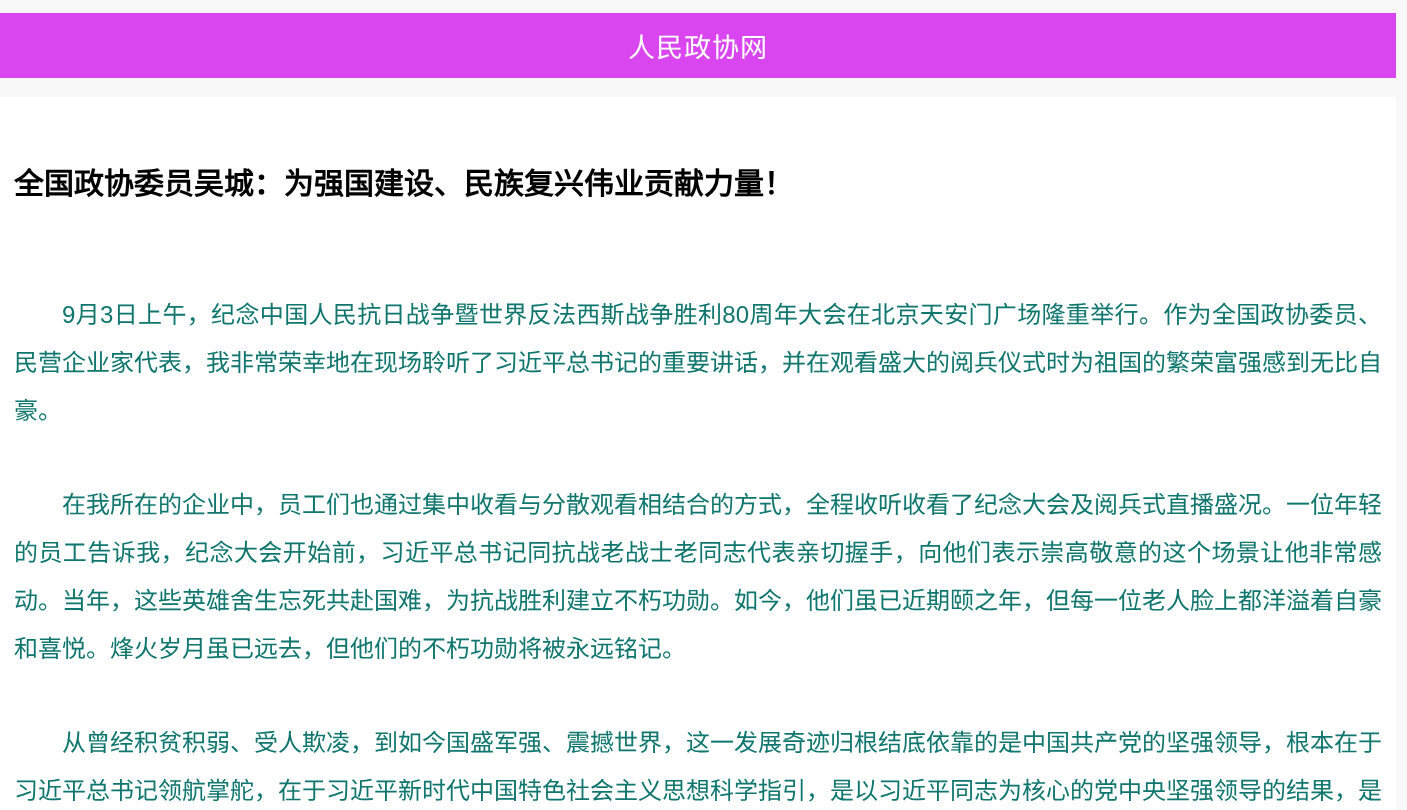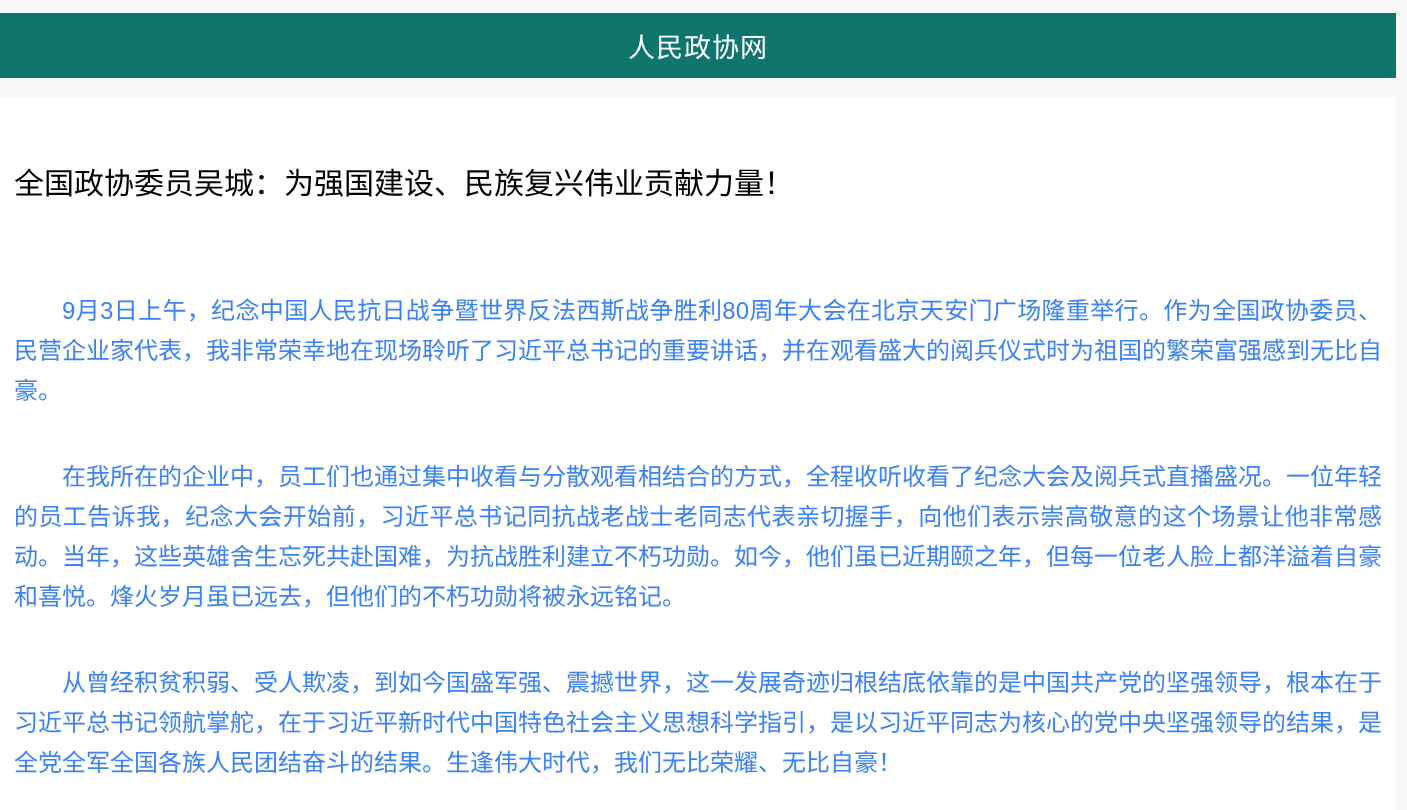--- a/index.html
+++ b/index.html
@@ -18,21 +18,21 @@
     overflow: hidden;
   }
   .main-col {
     width: 1396px;
   }
   .top-gap {
     height: 13px;
   }
   .banner {
     height: 65px;
-    background: #0f766e;
+    background: #d946ef;
     display: flex;
     align-items: center;
     justify-content: center;
   }
   .banner .site-name {
     color: #ffffff;
     font-size: 27px;
     letter-spacing: 1px;
     cursor: pointer;
   }
@@ -41,31 +41,31 @@
   }
   .content {
     background: #ffffff;
     min-height: 713px;
     padding: 68px 14px 40px 14px;
   }
   .article-title {
     margin: 0;
     font-size: 30px;
     line-height: 38px;
-    font-weight: normal;
+    font-weight: bold;
     color: #000000;
   }
   .article-body {
     margin-top: 88px;
   }
   .article-body p {
     margin: 12px 0 46px 0;
     font-size: 24px;
-    line-height: 40px;
-    color: #3b82f6;
+    line-height: 48px;
+    color: #0f766e;
     text-indent: 2em;
     text-align: justify;
   }
   .scrollbar-track {
     position: absolute;
     top: 0;
     right: 0;
     width: 11px;
     height: 810px;
     background: #f8f8f8;

